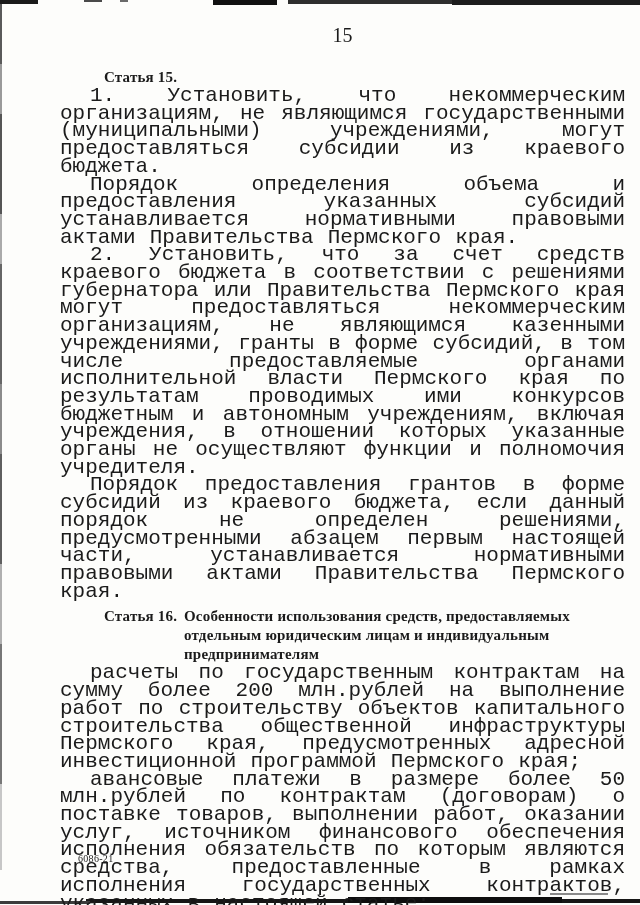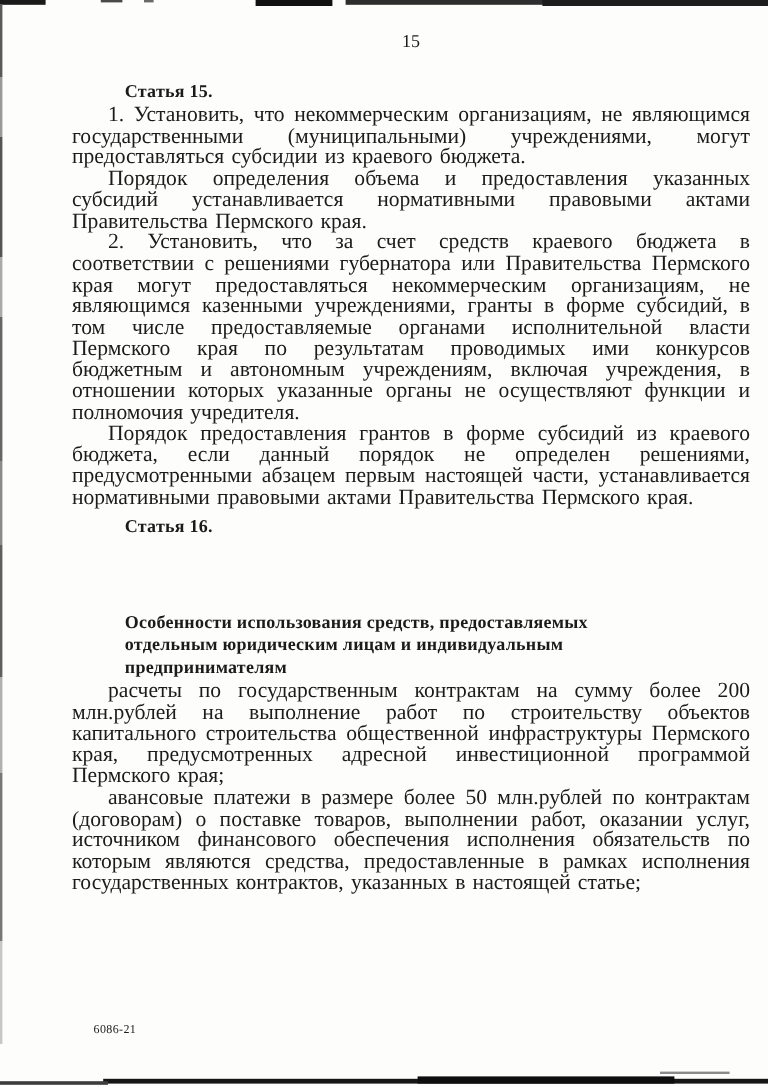--- a/index.html
+++ b/index.html
@@ -30,45 +30,46 @@
   .edge-bottom-1 { position:absolute; left:86px; top:899px; width:554px; height:4px; background:#161616; }
   .edge-bottom-2 { position:absolute; left:348px; top:897px; width:214px; height:6px; background:#0e0e0e; }
   .edge-bottom-3 { position:absolute; left:0; top:901px; width:90px; height:3px; background:#3c3c3c; }
   .edge-bottom-4 { position:absolute; left:550px; top:893px; width:58px; height:2px; background:#8a8a8a; }
 
   .content { position:absolute; left:60px; top:0; width:565px; }
 
   .page-number {
     margin-top:26px;
     text-align:center;
-    font-size:15px;
+    font-size:20px;
     line-height:18px;
   }
 
   .art-heading {
     display:flex;
     margin-left:44px;
     font-weight:bold;
     font-size:15px;
     line-height:19px;
     letter-spacing:0.2px;
   }
   .h15 { margin-top:24px; }
-  .h16 { margin-top:7px;flex-direction:column; }
+  .h16 { margin-top:7px; }
   .h-label { flex:0 0 80px; white-space:nowrap; }
   .h-title { flex:1; }
   .h-offset { margin-left:18px; }
 
   .body-text p {
     margin:0;
-    font-size:18px;
+    font-size:21px;
     line-height:17.7px;
     text-align:justify;
     text-indent:30px;
     word-spacing:1.5px;
+    font-family:Liberation Mono, monospace;
   }
   .b15 { margin-top:16px; }
   .b16 { margin-top:17px; }
 
   .footer-code {
     position:absolute;
     left:78px; top:853px;
     font-size:10px;
     letter-spacing:0.3px;
   }

